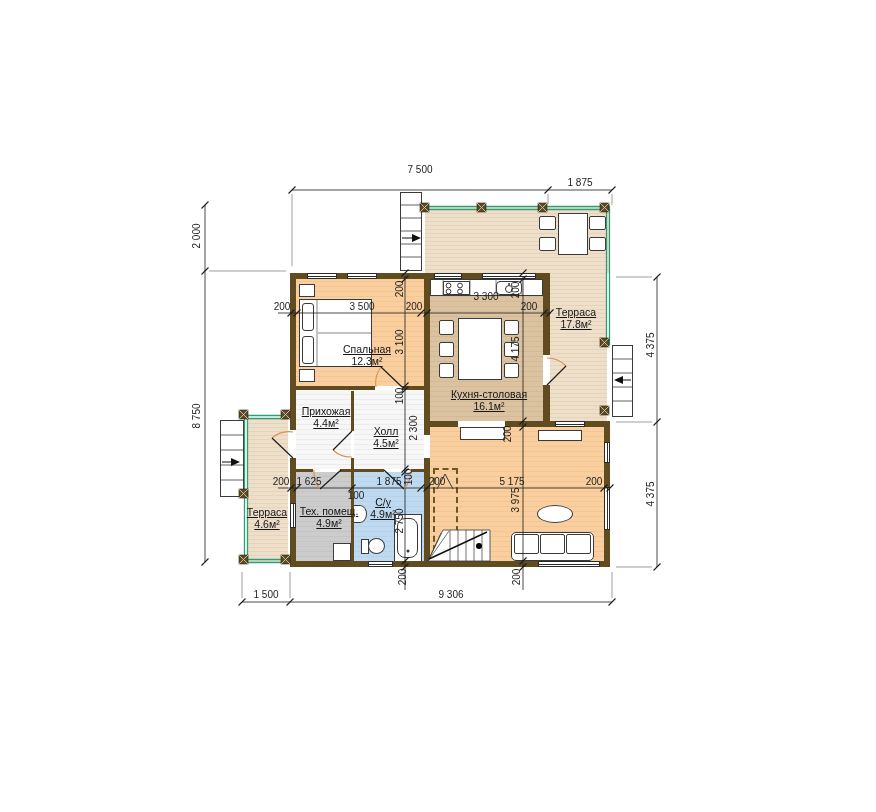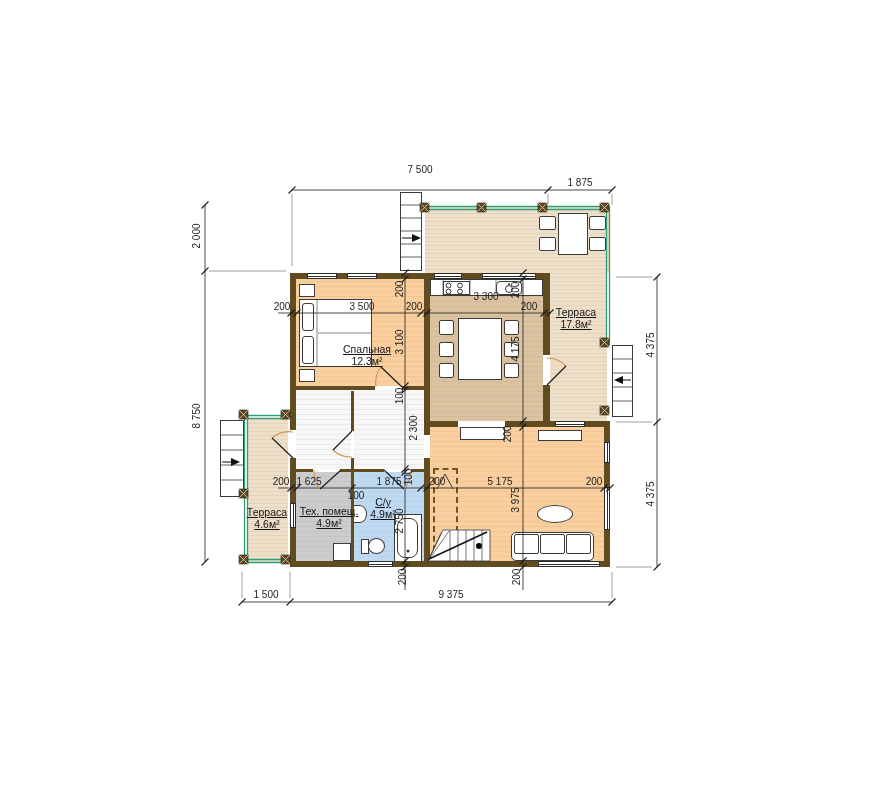--- a/index.html
+++ b/index.html
@@ -172,57 +172,69 @@
       <circle cx="509" cy="289" r="3.5"></circle>
     </g>
     <circle cx="509" cy="284" r="1" fill="#333"></circle>
     <circle cx="408" cy="551" r="1.5" fill="#333"></circle>
   </svg>
 
   <div class="rlabel" style="left:367px;top:343px">
       <span class="nm">Спальная</span>
       <span class="ar">12.3м²</span>
     </div>
+  <div class="rlabel" style="left:326px;top:405px">
+      <span class="nm">Прихожая</span>
+      <span class="ar">4.4м²</span>
+    </div>
+  <div class="rlabel" style="left:386px;top:425px">
+      <span class="nm">Холл</span>
+      <span class="ar">4.5м²</span>
+    </div>
+  <div class="rlabel" style="left:489px;top:388px">
+      <span class="nm">Кухня-столовая</span>
+      <span class="ar">16.1м²</span>
+    </div>
   <div class="rlabel" style="left:576px;top:306px">
       <span class="nm">Терраса</span>
       <span class="ar">17.8м²</span>
     </div>
   <div class="rlabel" style="left:267px;top:506px">
       <span class="nm">Терраса</span>
       <span class="ar">4.6м²</span>
     </div>
   <div class="rlabel" style="left:329px;top:505px">
       <span class="nm">Тех. помещ.</span>
       <span class="ar">4.9м²</span>
     </div>
   <div class="rlabel" style="left:383px;top:496px">
       <span class="nm">С/у</span>
       <span class="ar">4.9м²</span>
     </div>
 
   <div class="dim dimh" style="left:420px;top:164px">7 500</div>
   <div class="dim dimh" style="left:580px;top:177px">1 875</div>
   <div class="dim dimh" style="left:266px;top:589px">1 500</div>
-  <div class="dim dimh" style="left:451px;top:589px">9 375</div>
+  <div class="dim dimh" style="left:451px;top:589px">9 306</div>
   <div class="dim dimv" style="left:197px;top:236px">2 000</div>
   <div class="dim dimv" style="left:197px;top:416px">8 750</div>
   <div class="dim dimv" style="left:651px;top:345px">4 375</div>
   <div class="dim dimv" style="left:651px;top:494px">4 375</div>
 
   <div class="dim dimh" style="left:282px;top:301px">200</div>
   <div class="dim dimh" style="left:362px;top:301px">3 500</div>
   <div class="dim dimh" style="left:414px;top:301px">200</div>
   <div class="dim dimh" style="left:486px;top:291px">3 300</div>
   <div class="dim dimh" style="left:529px;top:301px">200</div>
 
   <div class="dim dimh" style="left:281px;top:476px">200</div>
   <div class="dim dimh" style="left:309px;top:476px">1 625</div>
   <div class="dim dimh" style="left:389px;top:476px">1 875</div>
   <div class="dim dimh" style="left:437px;top:476px">200</div>
-  <div class="dim dimh" style="left:500px;top:476px">5 175</div>
+  <div class="dim dimh" style="left:512px;top:476px">5 175</div>
   <div class="dim dimh" style="left:594px;top:476px">200</div>
   <div class="dim dimh" style="left:356px;top:490px">100</div>
 
   <div class="dim dimv" style="left:400px;top:289px">200</div>
   <div class="dim dimv" style="left:400px;top:342px">3 100</div>
   <div class="dim dimv" style="left:400px;top:396px">100</div>
   <div class="dim dimv" style="left:414px;top:428px">2 300</div>
   <div class="dim dimv" style="left:409px;top:477px">100</div>
   <div class="dim dimv" style="left:400px;top:521px">2 750</div>
   <div class="dim dimv" style="left:403px;top:577px">200</div>

